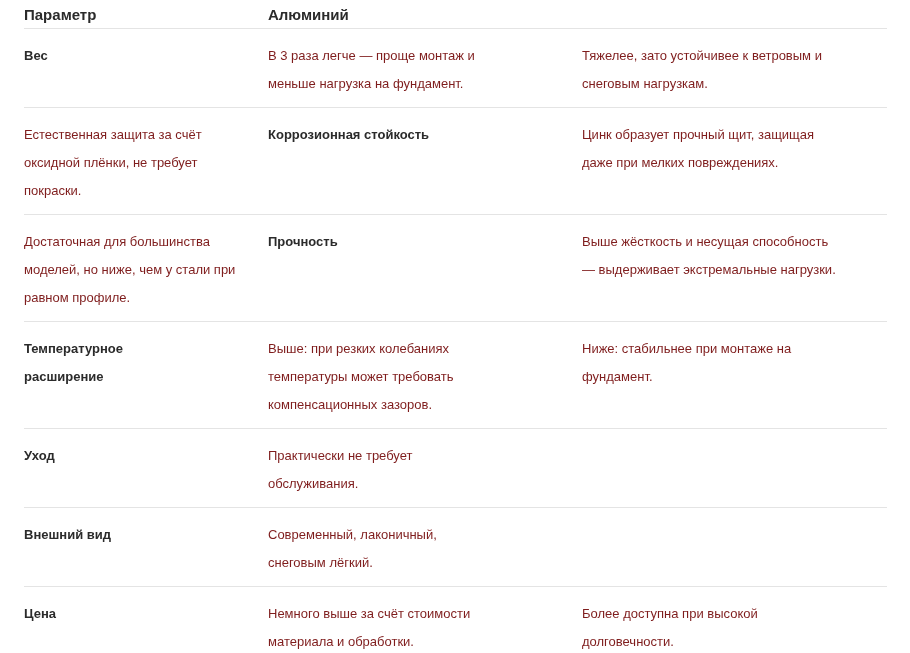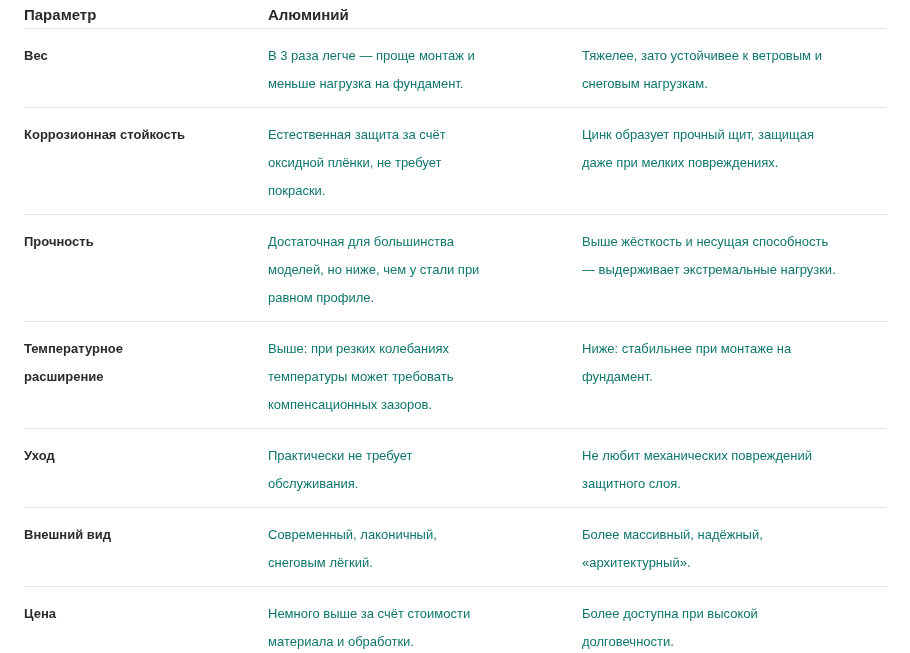--- a/index.html
+++ b/index.html
@@ -35,21 +35,21 @@
     line-height: 28px;
     padding: 13px 24px 9px 0;
     white-space: pre-line;
   }
   .cell.param {
     font-weight: 600;
     color: #2b2b2b;
   }
   .cell.desc {
     font-weight: 400;
-    color: #0f766e;
+    color: #7f1d1d;
   }
 </style>
 </head>
 <body>
 
 <div class="comparison-table">
 
   <div class="t-row t-head">
     <div class="cell">Параметр</div>
     <div class="cell">Алюминий</div>
@@ -57,61 +57,57 @@
 
   <div class="t-row">
     <div class="cell param">Вес</div>
     <div class="cell desc">В 3 раза легче — проще монтаж и
 меньше нагрузка на фундамент.</div>
     <div class="cell desc">Тяжелее, зато устойчивее к ветровым и
 снеговым нагрузкам.</div>
   </div>
 
   <div class="t-row">
-    <div class="cell param">Коррозионная стойкость</div>
     <div class="cell desc">Естественная защита за счёт
 оксидной плёнки, не требует
 покраски.</div>
+    <div class="cell param">Коррозионная стойкость</div>
     <div class="cell desc">Цинк образует прочный щит, защищая
 даже при мелких повреждениях.</div>
   </div>
 
   <div class="t-row">
-    <div class="cell param">Прочность</div>
     <div class="cell desc">Достаточная для большинства
 моделей, но ниже, чем у стали при
 равном профиле.</div>
+    <div class="cell param">Прочность</div>
     <div class="cell desc">Выше жёсткость и несущая способность
 — выдерживает экстремальные нагрузки.</div>
   </div>
 
   <div class="t-row">
     <div class="cell param">Температурное
 расширение</div>
     <div class="cell desc">Выше: при резких колебаниях
 температуры может требовать
 компенсационных зазоров.</div>
     <div class="cell desc">Ниже: стабильнее при монтаже на
 фундамент.</div>
   </div>
 
   <div class="t-row">
     <div class="cell param">Уход</div>
     <div class="cell desc">Практически не требует
 обслуживания.</div>
-    <div class="cell desc">Не любит механических повреждений
-защитного слоя.</div>
   </div>
 
   <div class="t-row">
     <div class="cell param">Внешний вид</div>
     <div class="cell desc">Современный, лаконичный,
 снеговым лёгкий.</div>
-    <div class="cell desc">Более массивный, надёжный,
-«архитектурный».</div>
   </div>
 
   <div class="t-row last">
     <div class="cell param">Цена</div>
     <div class="cell desc">Немного выше за счёт стоимости
 материала и обработки.</div>
     <div class="cell desc">Более доступна при высокой
 долговечности.</div>
   </div>
 

